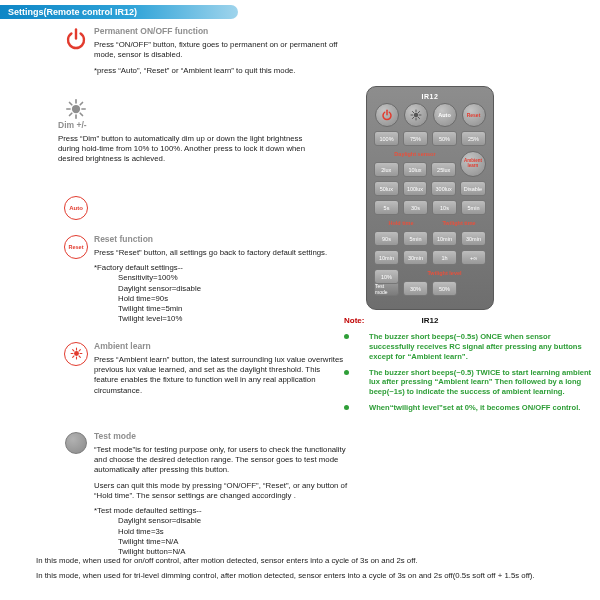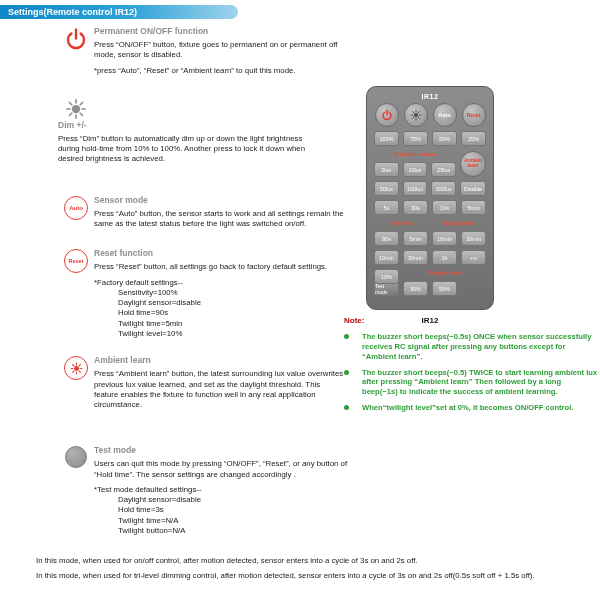--- a/index.html
+++ b/index.html
@@ -51,21 +51,21 @@
   .rc-ambient-cell { grid-column:4; grid-row:1/3; display:flex; align-items:center; justify-content:center; }
   .rc-ambient { width:26px; height:26px; border-radius:50%;
     background:radial-gradient(circle at 35% 30%, #c4c4c4, #8d8d8d); border:1px solid #6b6b6b;
     color:#e23b2e; font-size:4.5px; font-weight:bold; text-align:center; line-height:1.1;
     display:flex; align-items:center; justify-content:center; padding:2px; }
 
   .note-label { position:absolute; left:344px; top:316px; color:#c00000; font-weight:bold; font-size:8px; }
   .remote-caption { position:absolute; left:366px; top:316px; width:128px; text-align:center; font-weight:bold; font-size:8px; color:#111; }
 
   .notes { position:absolute; left:344px; top:332px; width:254px; }
-  .note-item { display:flex; gap:13px; margin-bottom:6px; color:#2f9e38; font-size:7.6px; line-height:1.3; font-weight:bold; }
+  .note-item { display:flex; gap:20px; margin-bottom:6px; color:#2f9e38; font-size:7.6px; line-height:1.3; font-weight:bold; }
   .dot { width:5px; height:5px; border-radius:50%; background:#2f9e38; flex:none; margin-top:2px; }
 
   .footer { position:absolute; left:30px; top:556px; width:558px; font-size:7.8px; line-height:1.35; }
   .footer p { margin-bottom:4px;margin-left:6px; }
 </style>
 </head>
 <body>
 
 <div class="page">
 
@@ -105,24 +105,20 @@
       </div>
       <div class="content">
         <div class="heading">Dim +/-</div>
         <p class="body">Press “Dim” button to automatically dim up or down the light brightness during hold-time from 10% to 100%. Another press to lock it down when desired brightness is achieved.</p>
       </div>
     </div>
 
     <div class="section" style="margin-bottom:14px;">
       <div class="icon-col">
         <span class="ring auto-text">Auto</span>
-      </div>
-      <div class="content">
-        <div class="heading">Sensor mode</div>
-        <p class="body">Press “Auto” button, the sensor starts to work and all settings remain the same as the latest status before the light was switched on/off.</p>
       </div>
     </div>
 
     <div class="section" style="margin-bottom:16px;">
       <div class="icon-col">
         <span class="ring small-text">Reset</span>
       </div>
       <div class="content">
         <div class="heading">Reset function</div>
         <p class="body">Press “Reset” button, all settings go back to factory default settings.</p>
@@ -160,20 +156,21 @@
         <p class="body">Press “Ambient learn” button, the latest surrounding lux value overwrites previous lux value learned, and set as the daylight threshold. This feature enables the fixture to function well in any real application circumstance.</p>
       </div>
     </div>
 
     <div class="section">
       <div class="icon-col">
         <span class="solid-gray"></span>
       </div>
       <div class="content wide">
         <div class="heading">Test mode</div>
+        <p class="body">“Test mode”is for testing purpose only, for users to check the functionality and choose the desired detection range. The sensor goes to test mode automatically after pressing this button.</p>
         <p class="body">Users can quit this mode by pressing “ON/OFF”, “Reset”, or any button of “Hold time”. The sensor settings are changed accordingly .</p>
         <div class="def-title">*Test mode defaulted settings--</div>
         <div class="def-lines">
           <div>Daylight sensor=disable</div>
           <div>Hold time=3s</div>
           <div>Twilight time=N/A</div>
           <div>Twilight button=N/A</div>
         </div>
       </div>
     </div>

